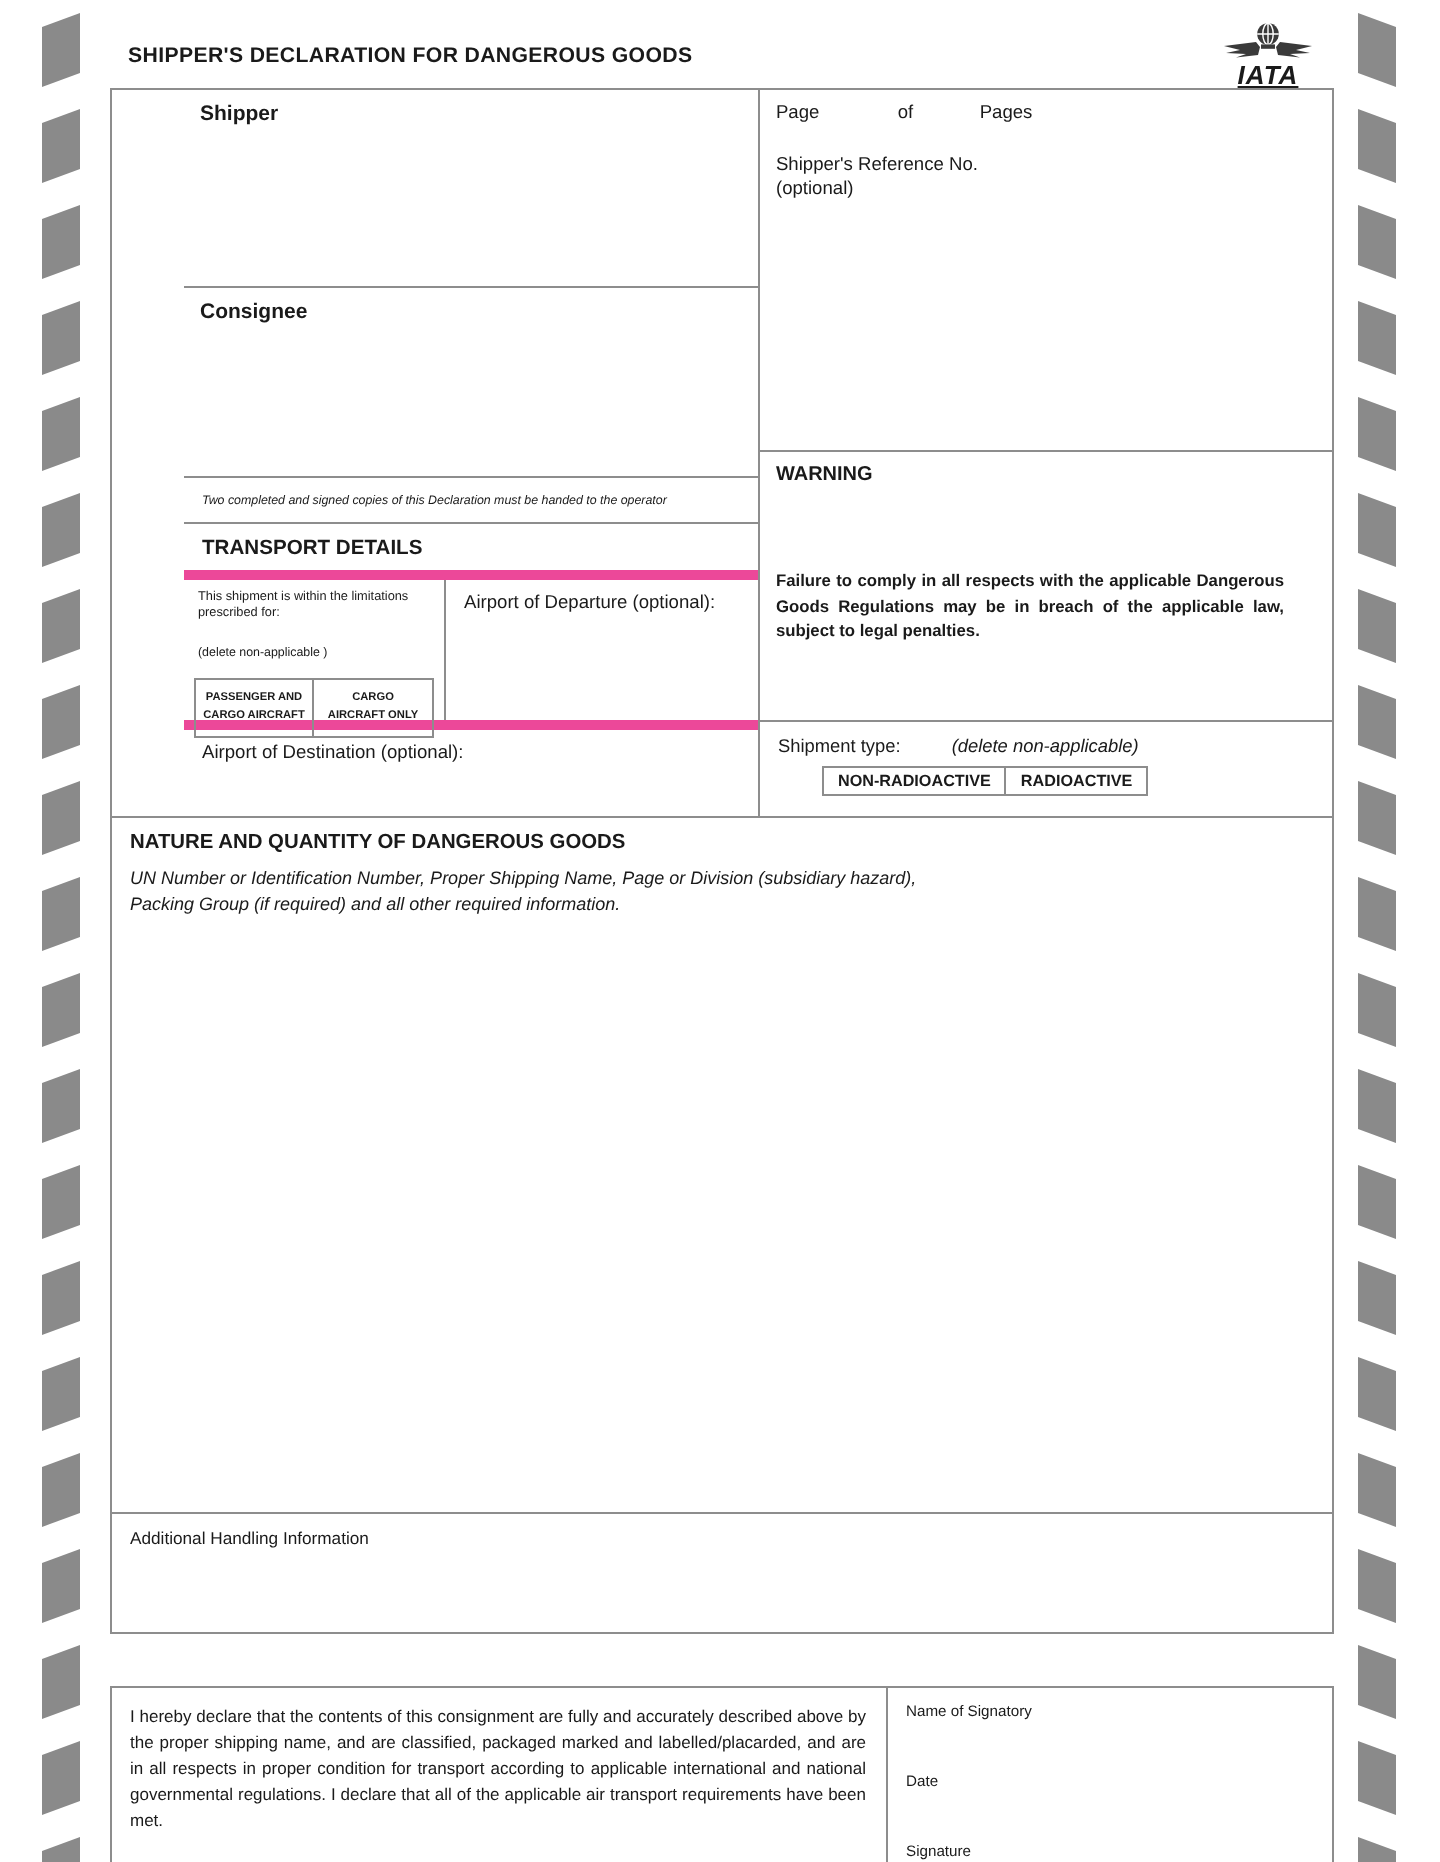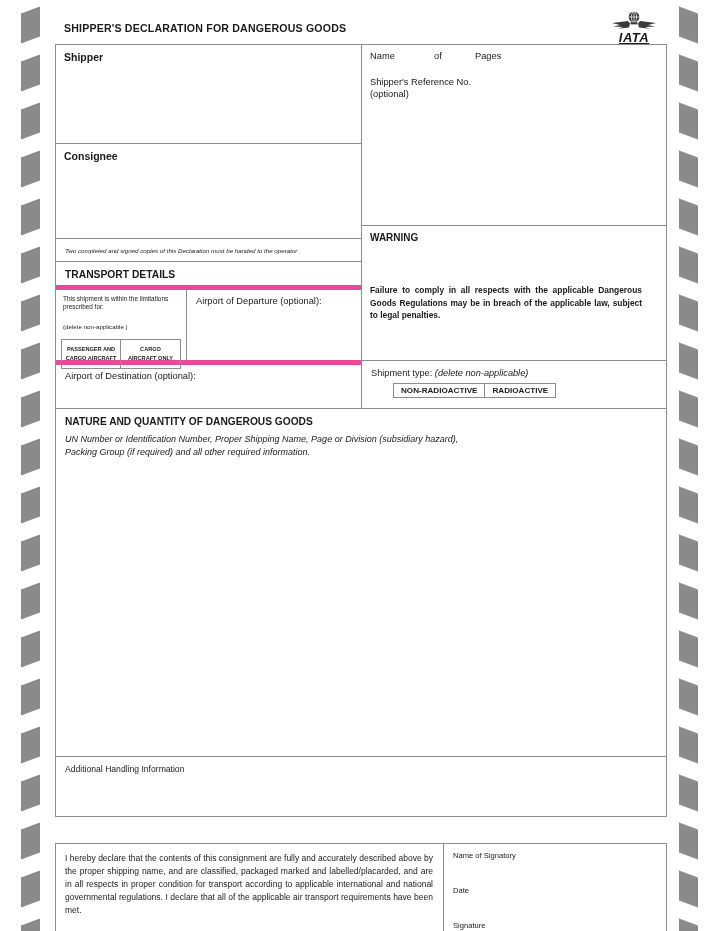--- a/index.html
+++ b/index.html
@@ -80,27 +80,27 @@
     text-decoration: underline;
   }
 
   
   .frame { border: 1px solid #8d8d8d; box-sizing: border-box; }
   .bt { border-top: 5px solid #ec4899; }
   .bb { border-bottom: 1px solid #8d8d8d; }
   .br { border-right: 1px solid #8d8d8d; }
 
   .row { display: flex; }
-  .col-l { width: 307px; box-sizing: border-box; }
+  .col-l { width: 307px; box-sizing: border-box; margin-left: 36px; }
   .col-r { width: 305px; box-sizing: border-box; }
 
   .pad { padding: 6px 8px; }
 
   .lbl-bold  { font-size: 10.5px; font-weight: bold; }
-  .ital { font-style: italic; }
+  .ital { font-style: italic; margin-left: 23px; }
 
   .shipper-box   { height: 86px; }
   .consignee-box { height: 82px; }
   .note-box      { height: 22px; display: flex; align-items: center; }
   .note-text     { font-size: 6.2px; font-style: italic; padding-left: 9px; }
 
   .awb-box { height: 168px; }
   .awb-line { font-size: 9.3px; margin-bottom: 15px; }
   .awb-line.page span { display: inline-block; }
   .awb-sub { font-size: 9.3px; line-height: 12px; }
@@ -274,21 +274,21 @@
         <div class="dest-cell bt">
           <span>Airport of Destination (optional):</span>
         </div>
       </div>
     </div>
 
     <div class="col-r">
 
       <div class="awb-box bb pad">
         <div class="awb-line page">
-          <span>Name</span>
+          <span>Page</span>
           <span style="width:34px"></span>
           <span>of</span>
           <span style="width:28px"></span>
           <span>Pages</span>
         </div>
         <div class="awb-sub">
           <div>Shipper's Reference No.</div>
           <div>(optional)</div>
         </div>
       </div>

